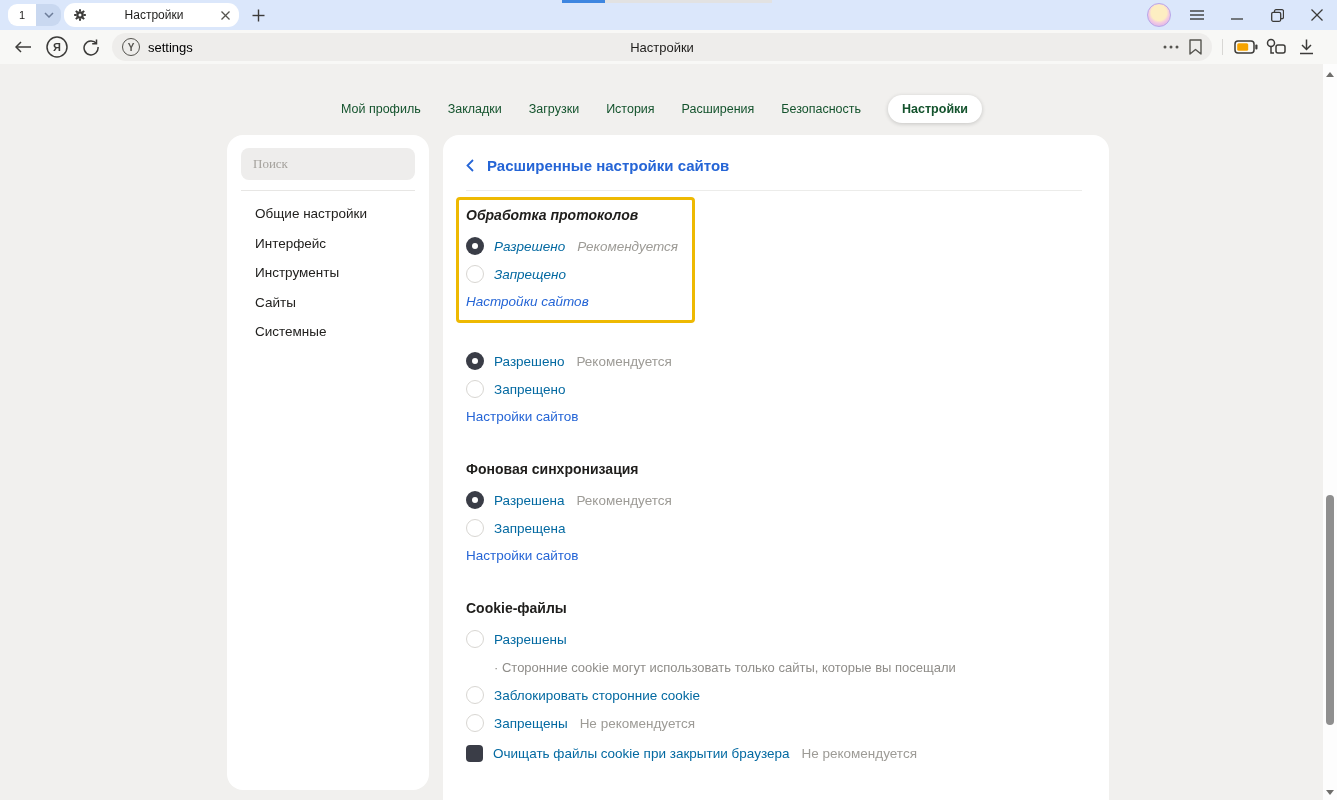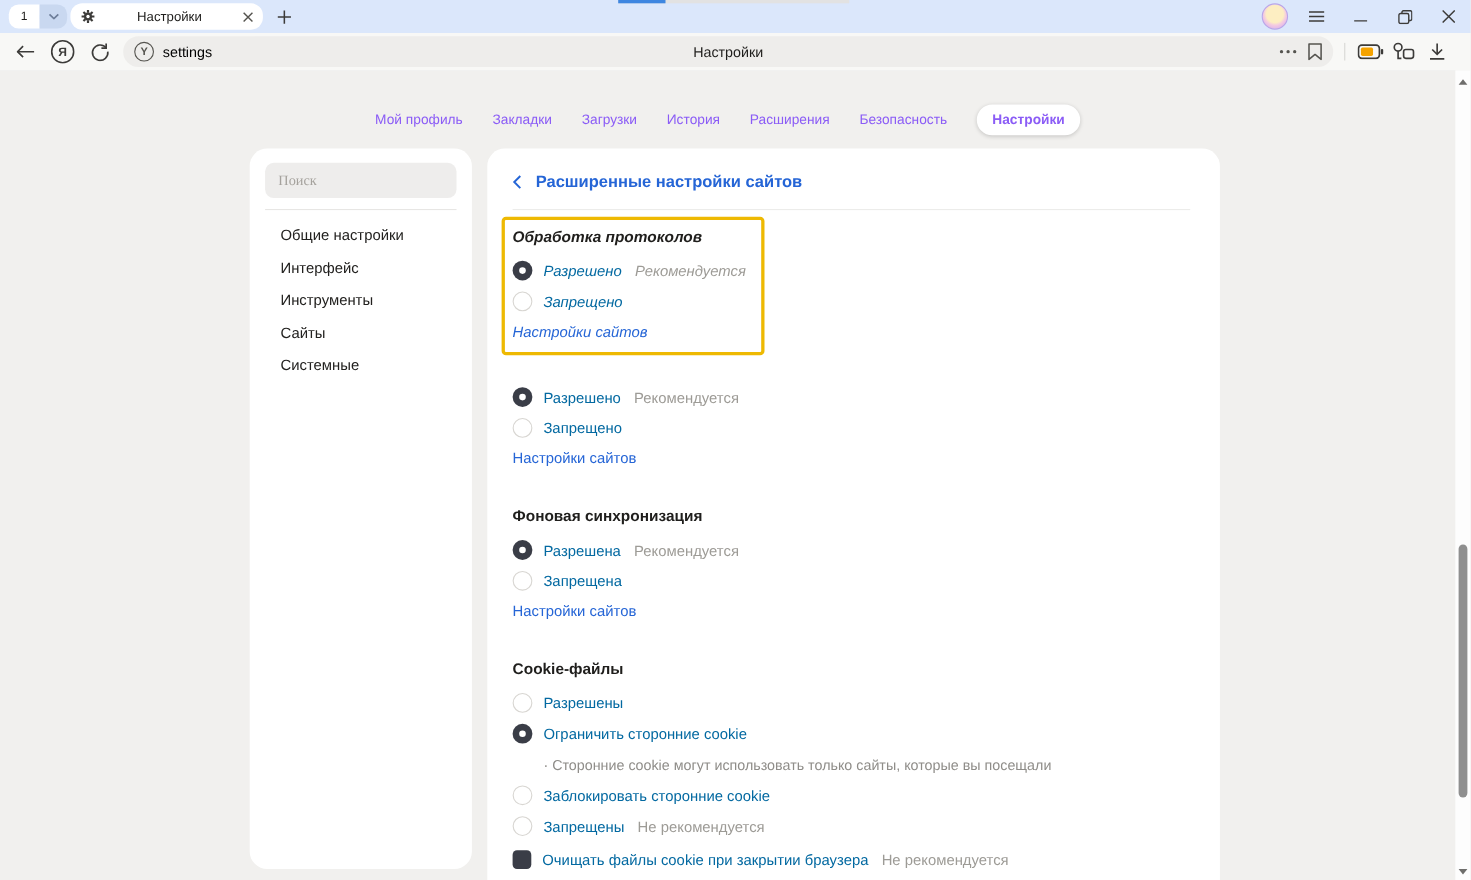--- a/index.html
+++ b/index.html
@@ -40,21 +40,21 @@
   .omni-title { position:absolute; left:50%; transform:translateX(-50%); font-size:13px; color:#1f1e1c; }
   .omni-right { position:absolute; right:10px; display:flex; align-items:center; gap:10px; }
   .vdivider { width:1px; height:16px; background:#d8d7d4; margin:0 8px 0 10px; }
   .ticon { width:30px; height:30px; display:flex; align-items:center; justify-content:center; flex:none; }
 
   
   .page { position:absolute; left:0; top:64px; width:1337px; height:736px; background:#f1f0ee; }
 
   .navtabs { position:absolute; left:0; top:31px; width:1323px; display:flex; justify-content:center;
              align-items:center; gap:27px; }
-  .ntab { font-size:12.5px; color:#8b5cf6; white-space:nowrap; }
+  .ntab { font-size:12.5px; color:#14532d; white-space:nowrap; }
   .ntab.active { background:#fff; border-radius:14px; padding:7px 14px;
                  box-shadow:0 1px 4px rgba(0,0,0,.18); font-weight:bold; }
 
   .sidebar { position:absolute; left:227px; top:71px; width:202px; height:655px; background:#fff;
              border-radius:16px; padding:13px 14px 0; }
   .search { width:174px; height:32px; background:#eeedec; border:none; border-radius:8px;
             padding:0 12px; font-size:13px; font-family:Liberation Serif, serif; color:#1f1e1c; outline:none; }
   .search::placeholder { color:#a5a29d; }
   .side-divider { height:1px; background:#e7e6e4; margin:10px 0 8px; }
   .side-item { line-height:29.5px; font-size:13.5px; padding-left:14px; color:#22211f; cursor:default; }
@@ -308,24 +308,20 @@
         </div>
         <span class="sitelink">Настройки сайтов</span>
       </div>
 
       <div class="section">
         <div class="sec-title">Cookie-файлы</div>
         <div class="opt">
           <span class="radio"></span>
           <span class="opt-label">Разрешены</span>
         </div>
-        <div class="opt">
-          <span class="radio sel"></span>
-          <span class="opt-label">Ограничить сторонние cookie</span>
-        </div>
         <div class="desc">· Сторонние cookie могут использовать только сайты, которые вы посещали</div>
         <div class="opt">
           <span class="radio"></span>
           <span class="opt-label">Заблокировать сторонние cookie</span>
         </div>
         <div class="opt">
           <span class="radio"></span>
           <span class="opt-label">Запрещены</span>
           <span class="opt-note">Не рекомендуется</span>
         </div>

